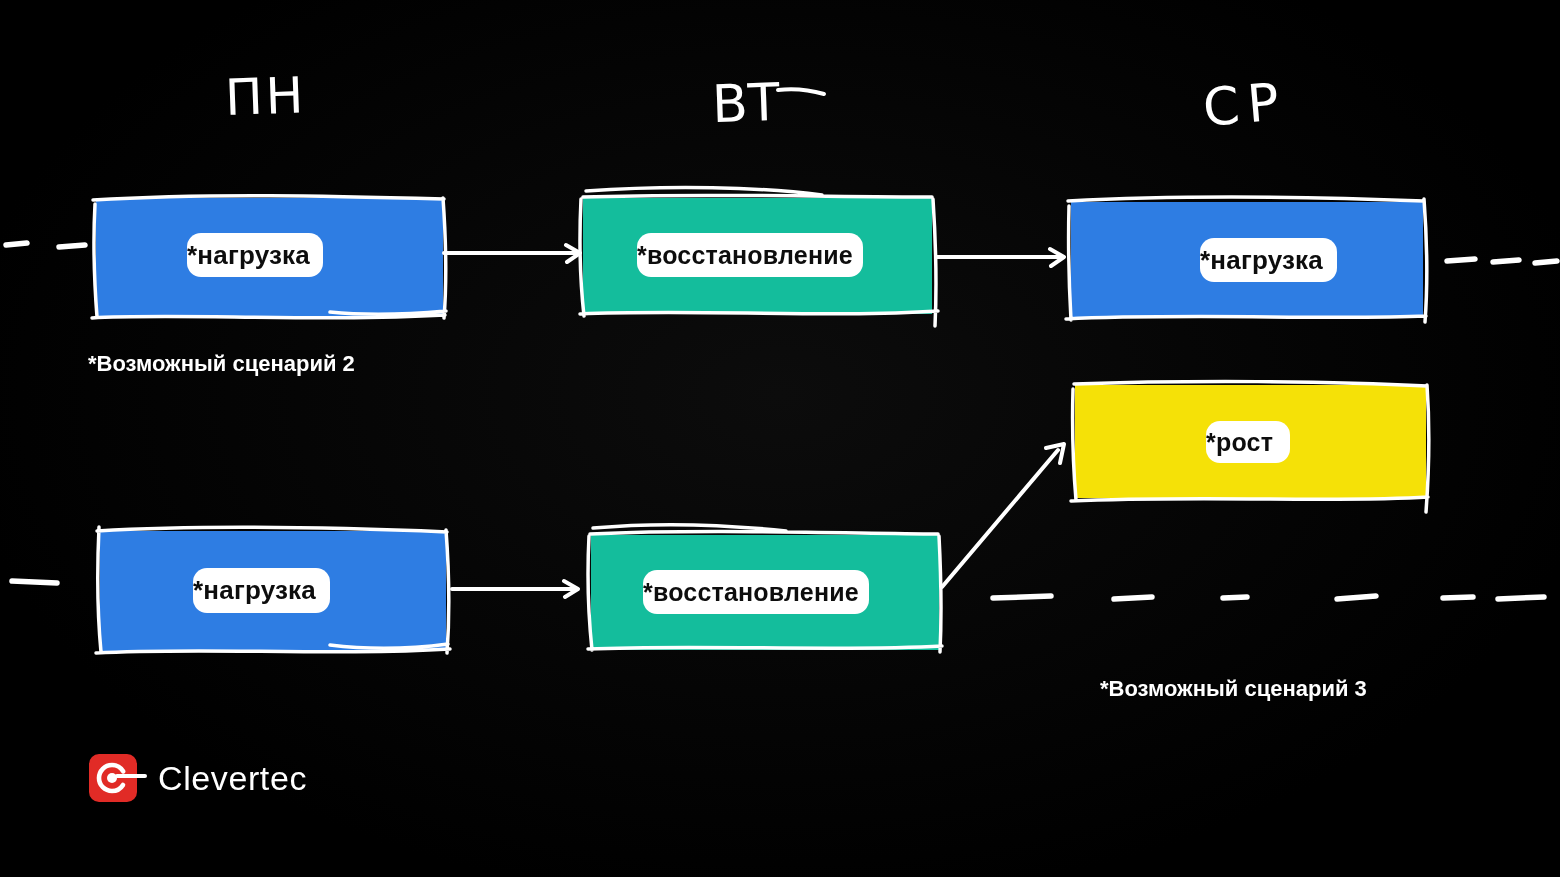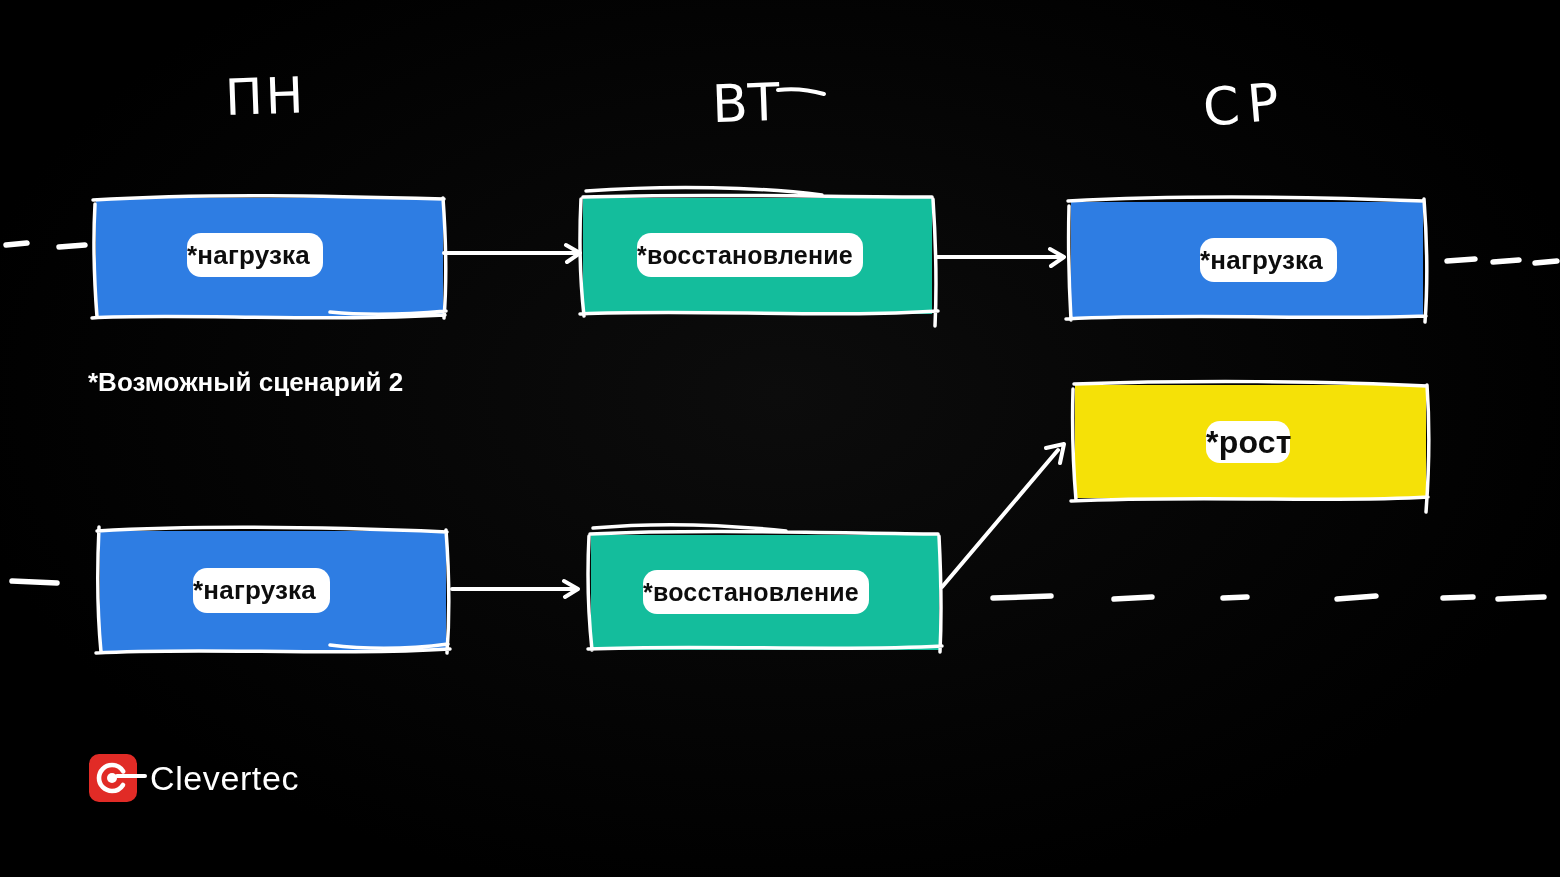--- a/index.html
+++ b/index.html
@@ -37,41 +37,40 @@
     align-items: center;
     justify-content: flex-start;
     font-weight: bold;
     letter-spacing: 0.2px;
     white-space: nowrap;
   }
   .caption {
     position: absolute;
     color: #ffffff;
     font-weight: bold;
-    font-size: 26px;
+    font-size: 22px;
     white-space: nowrap;
-    margin-top: 16px;
   }
   .hand-header {
     fill: #ffffff;
     font-family: "DejaVu Sans", sans-serif;
     font-weight: 400;
   }
   .logo {
     position: absolute;
     left: 88px;
     top: 753px;
     display: flex;
     align-items: center;
   }
   .logo-word {
     color: #ffffff;
     font-size: 34px;
     letter-spacing: 0.6px;
-    margin-left: 0;
+    margin-left: 8px;
     font-weight: 400;
   }
 </style>
 </head>
 <body>
 
 <div class="stage">
 
   <svg class="diagram" viewBox="0 0 1560 877">
 
@@ -126,25 +125,26 @@
   </div>
   <div class="pill" style="left:1200px; top:238px; width:137px; height:44px; font-size:26px;">
     <span>*нагрузка</span>
   </div>
   <div class="pill" style="left:193px; top:568px; width:137px; height:45px; font-size:26px;">
     <span>*нагрузка</span>
   </div>
   <div class="pill" style="left:643px; top:570px; width:226px; height:44px; font-size:25px;">
     <span>*восстановление</span>
   </div>
-  <div class="pill" style="left:1206px; top:421px; width:84px; height:42px; font-size:32px;">
+  <div class="pill" style="left:1206px; top:421px; width:84px; height:42px; font-size:25px;">
     <span>*рост</span>
   </div>
 
   <div class="caption" style="left:88px; top:351px;">*Возможный сценарий 2</div>
+  <div class="caption" style="left:1100px; top:676px;">*Возможный сценарий 3</div>
 
   <div class="logo">
     <svg width="62" height="50" viewBox="0 0 62 50" style="overflow:visible">
       <rect x="1" y="1" width="48" height="48" rx="10" fill="#E12B26"></rect>
       <circle cx="24" cy="25" r="13" fill="none" stroke="#fff" stroke-width="4.6" stroke-dasharray="67 14.7" stroke-dashoffset="-7.3" stroke-linecap="round"></circle>
       <circle cx="24" cy="25" r="5" fill="#fff"></circle>
       <line x1="29" y1="23" x2="57" y2="23" stroke="#fff" stroke-width="4" stroke-linecap="round"></line>
     </svg>
     <span class="logo-word">Clevertec</span>
   </div>

